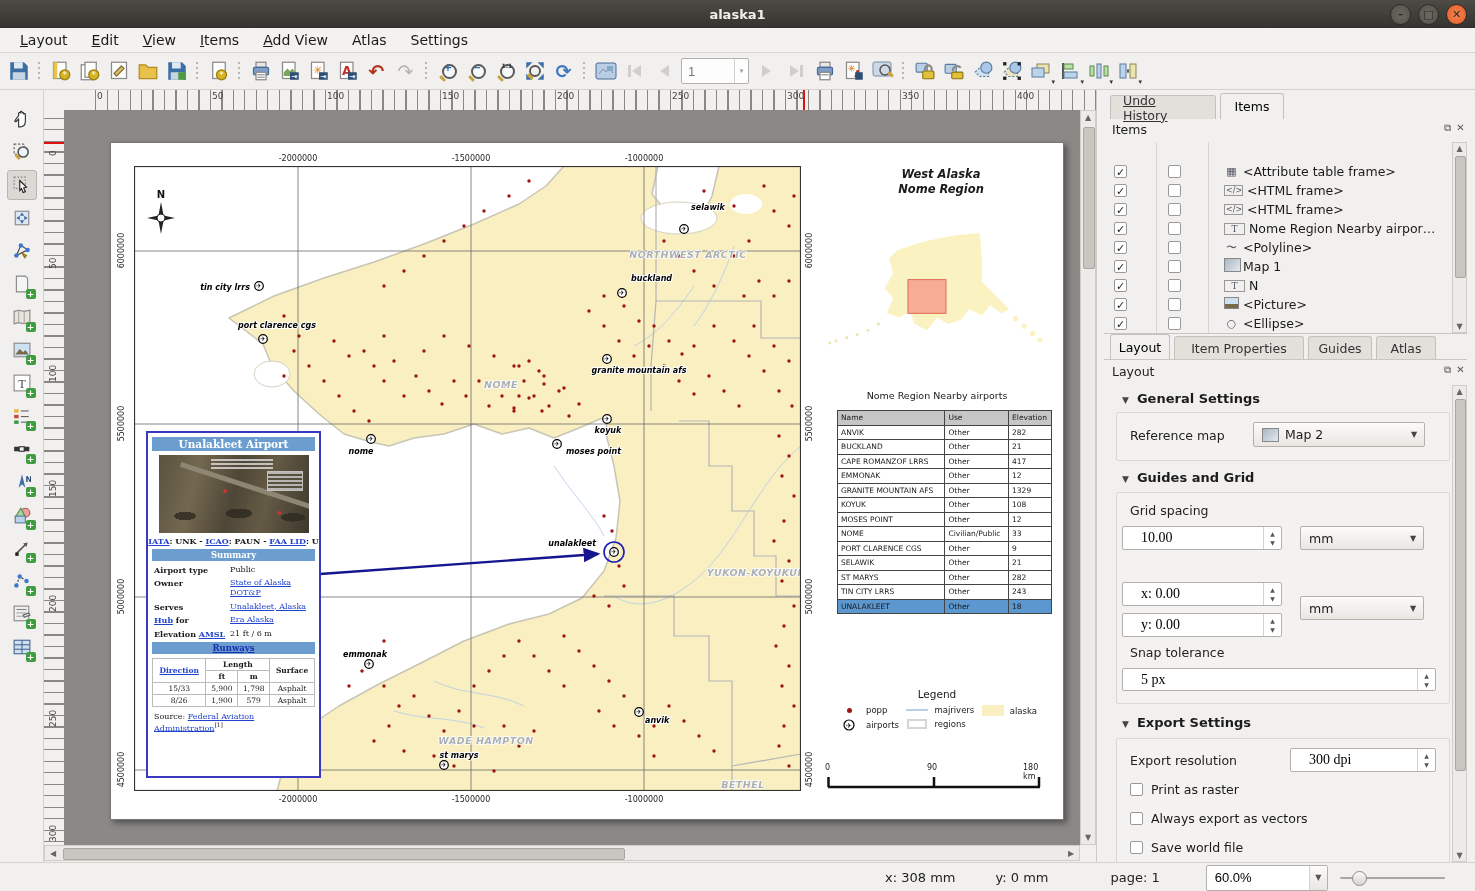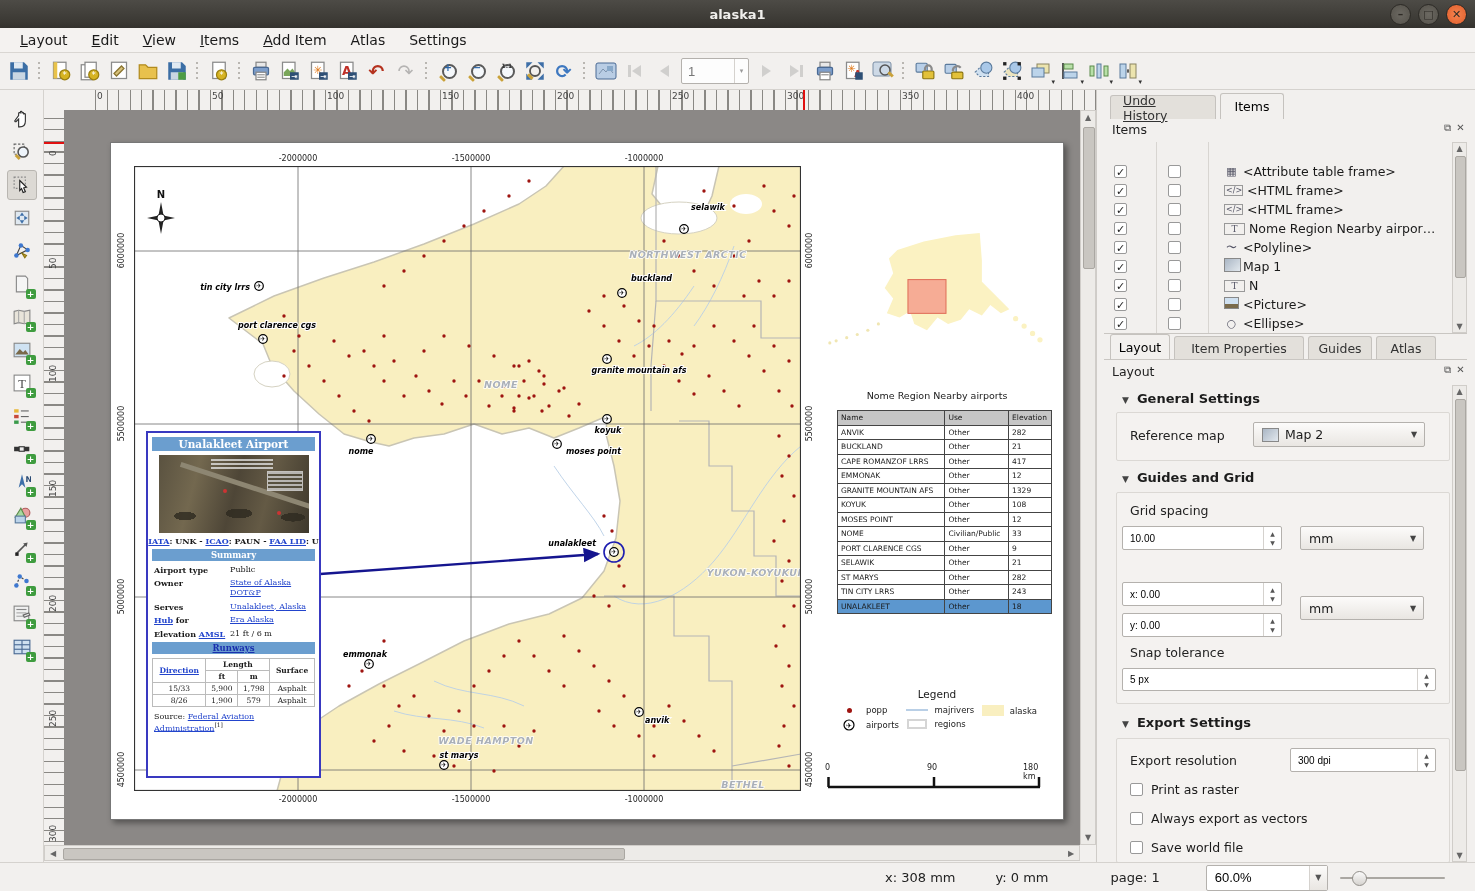--- a/index.html
+++ b/index.html
@@ -121,21 +121,21 @@
   .irow .vis{margin-left:10px;}
   .irow .lck{margin-left:41px;}
   .irow .ric{margin-left:43px;width:15px;text-align:center;font-size:11px;color:#556;}
   .irow .rlb{margin-left:4px;font-size:12.5px;white-space:nowrap;overflow:hidden;}
   .colline{position:absolute;width:1px;background:#d8d5d1;}
   .sect-hdr{position:absolute;font-weight:bold;font-size:13px;color:#1c1c1c;}
   .sect-hdr .tri{font-size:9px;margin-right:8px;color:#444;}
   .groupbox{position:absolute;background:#f4f2f0;border:1px solid #dbd8d4;border-radius:2px;}
   .field-label{position:absolute;font-size:12.5px;color:#222;}
   .spin{position:absolute;background:#fff;border:1px solid #b4b1ad;border-radius:2px;display:flex;align-items:center;box-sizing:border-box;}
-  .spin input{border:0;outline:0;flex:1;font-size:10px;padding-left:7px;background:transparent;font-family:Liberation Sans, sans-serif;min-width:0;}
+  .spin input{border:0;outline:0;flex:1;font-size:14px;padding-left:18px;background:transparent;font-family:Liberation Serif, serif;min-width:0;}
   .spin .arrows{width:17px;height:100%;border-left:1px solid #d5d2ce;display:flex;flex-direction:column;align-items:center;justify-content:center;font-size:6px;color:#555;gap:2px;}
   .combo{position:absolute;background:linear-gradient(#fcfbfa,#e9e6e2);border:1px solid #b4b1ad;border-radius:2px;
      display:flex;align-items:center;box-sizing:border-box;font-size:12.5px;padding-left:8px;}
   .combo .carr{margin-left:auto;width:20px;text-align:center;font-size:8px;color:#444;}
   .cbrow{position:absolute;display:flex;align-items:center;gap:8px;font-size:12.5px;}
   .mapicon{width:15px;height:12px;background:linear-gradient(135deg,#aab6c4,#e2e8ee);border:1px solid #888;margin-right:6px;}
   
   #statusbar{left:0;top:862px;width:1475px;height:29px;background:#f2f0ee;border-top:1px solid #d5d2ce;
      display:flex;align-items:center;font-size:13px;color:#222;}
   #zoom-combo{width:120px;height:24px;background:#fff;border:1px solid #b4b1ad;border-radius:2px;display:flex;align-items:center;}
@@ -162,21 +162,21 @@
       <div class="wbtn">□</div>
       <div class="wbtn close">✕</div>
     </div>
   </div>
 
   <div id="menubar" class="abs">
     <span class="menu-item">Layout</span>
     <span class="menu-item">Edit</span>
     <span class="menu-item">View</span>
     <span class="menu-item">Items</span>
-    <span class="menu-item">Add Item</span>
+    <span class="menu-item">Add View</span>
     <span class="menu-item">Atlas</span>
     <span class="menu-item">Settings</span>
   </div>
 
   <div id="toolbar" class="abs">
     <div class="tbtn">
       <svg width="20" height="20" viewBox="0 0 16 16">
           <path d="M1,1h11l3,3v11H1z" fill="#3b6ea5"></path>
           <rect x="4" y="1" width="7" height="5" fill="#dfe9f2"></rect>
           <rect x="3" y="9" width="10" height="6" fill="#c9d6e2"></rect>
@@ -702,20 +702,24 @@
       <div class="gridlbl" style="left:503px;top:652px;">-1000000</div>
       <div class="gridlbl vert" style="left:-16px;top:103px;">6000000</div>
       <div class="gridlbl vert" style="left:-16px;top:276px;">5500000</div>
       <div class="gridlbl vert" style="left:-16px;top:449px;">5000000</div>
       <div class="gridlbl vert" style="left:-16px;top:622px;">4500000</div>
       <div class="gridlbl vert" style="left:672px;top:103px;">6000000</div>
       <div class="gridlbl vert" style="left:672px;top:276px;">5500000</div>
       <div class="gridlbl vert" style="left:672px;top:449px;">5000000</div>
       <div class="gridlbl vert" style="left:672px;top:622px;">4500000</div>
 
+      <div id="map-title">
+        <div>West Alaska</div>
+        <div>Nome Region</div>
+      </div>
 
       <svg class="abs" style="left:712px;top:88px;" width="228" height="132" viewBox="0 0 215 125">
         <polygon points="70,18 95,10 125,4 148,2 150,28 150,48 164,62 176,74 168,78 158,70 150,80 138,74 130,84 118,88 108,82 98,94 86,88 82,76 72,82 60,78 66,64 58,54 66,40 62,26" fill="#fbf2c2"></polygon>
         <circle cx="182" cy="83" r="2.5" fill="#fbf2c2"></circle>
           <circle cx="190" cy="90" r="2.5" fill="#fbf2c2"></circle>
         <circle cx="198" cy="97" r="2.5" fill="#fbf2c2"></circle>
           <circle cx="205" cy="103" r="2.5" fill="#fbf2c2"></circle>
         <circle cx="52" cy="88" r="1.5" fill="#f0e6b2"></circle>
           <circle cx="42" cy="94" r="1.5" fill="#f0e6b2"></circle>
         <circle cx="32" cy="98" r="1.5" fill="#f0e6b2"></circle>

